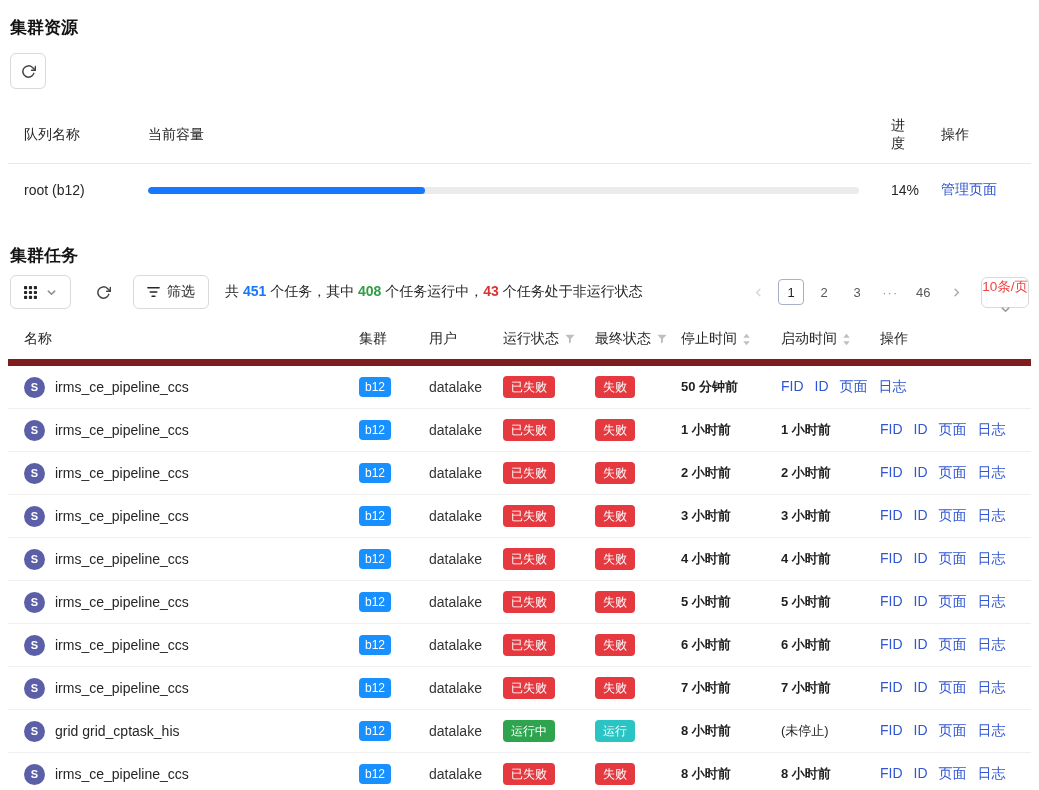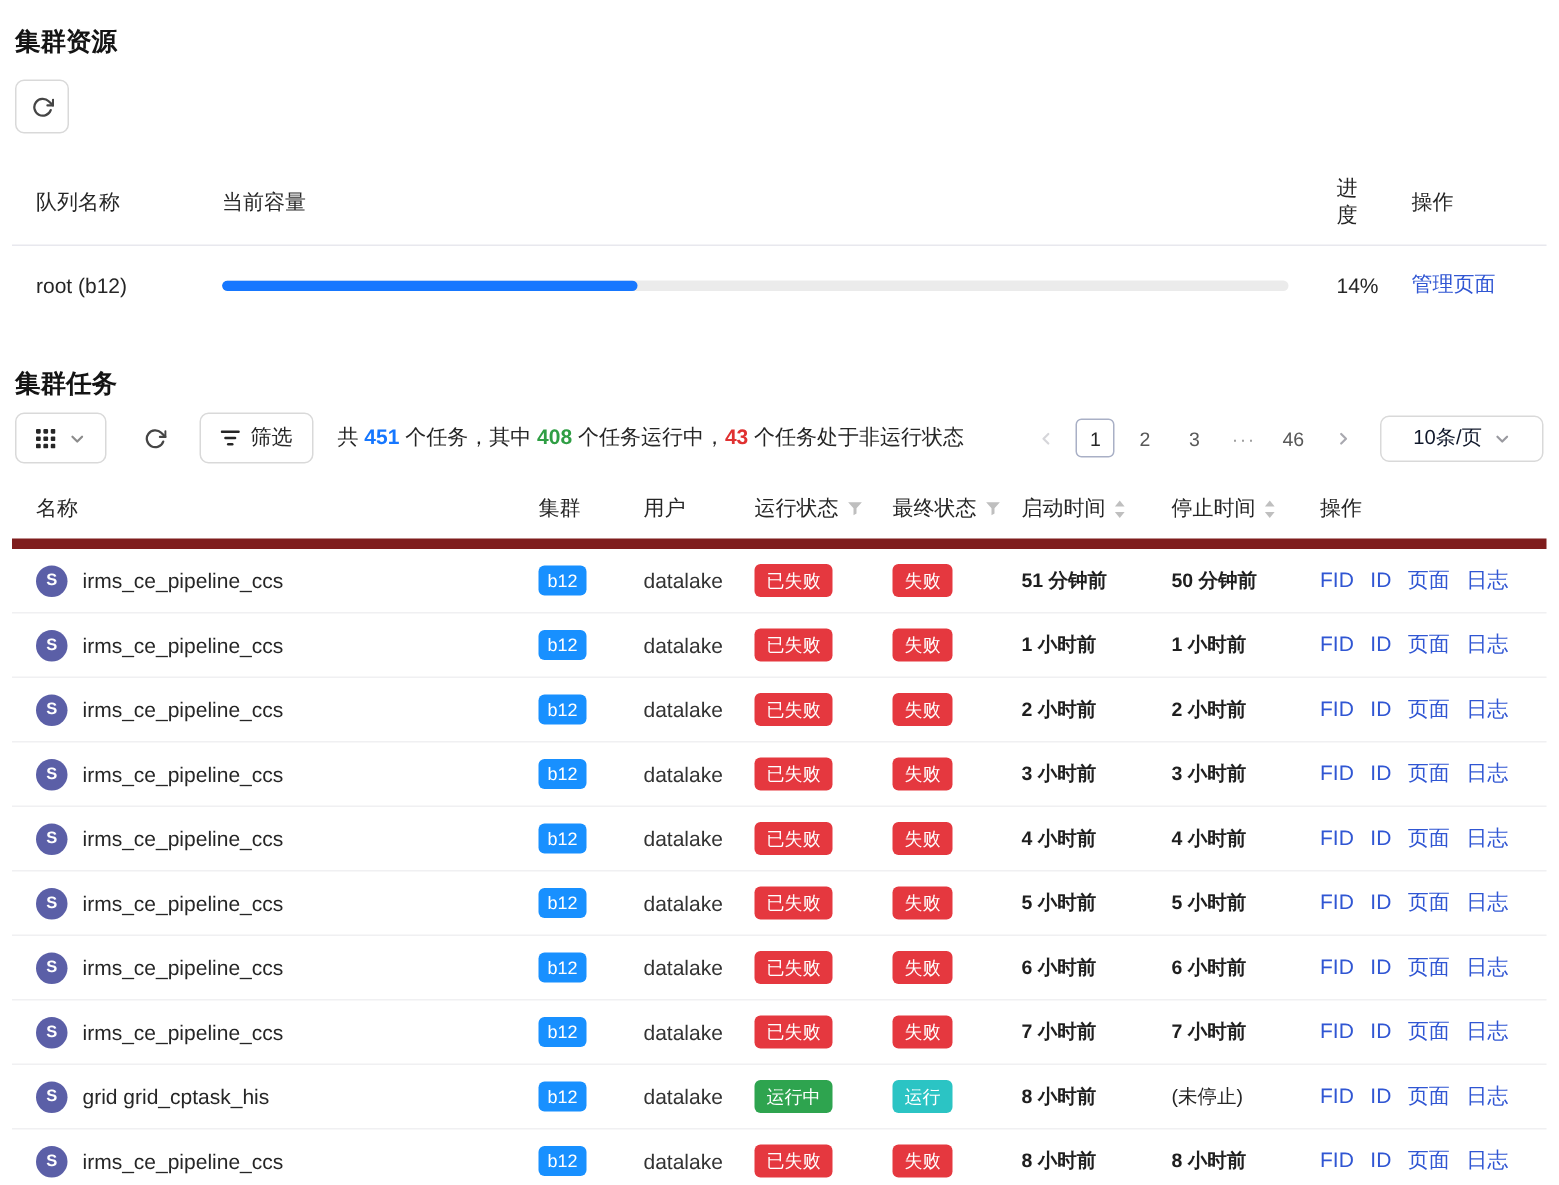--- a/index.html
+++ b/index.html
@@ -57,22 +57,22 @@
     min-width:26px; height:26px; border:none; background:none; border-radius:4px;
     display:inline-flex; align-items:center; justify-content:center;
     font-size:13px; color:#595959; cursor:pointer; font-family:inherit;
   }
   .pg.active { border:1px solid #a9b0c6; color:#262626; background:#fff; }
   .pg.ellipsis { color:#9a9a9a; letter-spacing:1px; }
   .pg-nav { color:#a9a9b0; }
   .pg-nav.disabled { color:#d6d6da; cursor:default; }
   .page-size {
     height:31px; border:1px solid #d9d9d9; border-radius:6px; background:#fff;
-    display:inline-flex; align-items:center; gap:8px; padding:0 21px;
-    font-size:13.5px; color:#0f172a; cursor:pointer; margin-left:5px;
+    display:inline-flex; align-items:center; gap:8px; padding:0 0;
+    font-size:13.5px; color:#ef4444; cursor:pointer; margin-left:5px;flex-direction:column;
   }
   .page-size .chev { color:#9a9aa0; display:inline-flex; }
 
   
   .task-grid { display:grid; grid-template-columns:335px 70px 74px 92px 86px 100px 99px 1fr; align-items:center; }
   .task-head { border-bottom:7px solid #7f1d1d; margin-top:10px; }
   .task-head .cell { padding:11px 16px; display:flex; align-items:center; gap:6px; white-space:nowrap; }
   .task-row { border-bottom:1px solid #f0f0f2; }
   .task-row .cell { padding:10px 16px; }
   .name-cell { display:flex; align-items:center; gap:10px; }
@@ -229,53 +229,52 @@
       </div>
       <div class="cell th">
         <span>最终状态</span>
         <span class="funnel">
             <svg viewBox="0 0 12 12" width="10" height="10" fill="currentColor">
               <path d="M0.5 1h11L7.2 5.8v4.1L4.8 11.3V5.8L0.5 1z"></path>
             </svg>
           </span>
       </div>
       <div class="cell th">
+        <span>停止时间</span>
+        <span class="sorter">
+            <svg viewBox="0 0 10 14" width="9" height="13" fill="#bfbfbf">
+              <path d="M5 0.5l3.6 4.5H1.4z"></path>
+              <path d="M5 13.5L1.4 9h7.2z"></path>
+            </svg>
+          </span>
+      </div>
+      <div class="cell th">
         <span>启动时间</span>
         <span class="sorter">
             <svg viewBox="0 0 10 14" width="9" height="13" fill="#bfbfbf">
               <path d="M5 0.5l3.6 4.5H1.4z"></path>
               <path d="M5 13.5L1.4 9h7.2z"></path>
             </svg>
           </span>
       </div>
       <div class="cell th">
-        <span>停止时间</span>
-        <span class="sorter">
-            <svg viewBox="0 0 10 14" width="9" height="13" fill="#bfbfbf">
-              <path d="M5 0.5l3.6 4.5H1.4z"></path>
-              <path d="M5 13.5L1.4 9h7.2z"></path>
-            </svg>
-          </span>
-      </div>
-      <div class="cell th">
           <span>操作</span>
         </div>
     </div>
 
     <div>
   <div class="task-grid task-row">
     <div class="cell name-cell">
       <span class="avatar">S</span>
       <span class="task-name">irms_ce_pipeline_ccs</span>
     </div>
     <div class="cell"><span class="badge badge-cluster">b12</span></div>
     <div class="cell user">datalake</div>
     <div class="cell"><span class="badge" style="background: rgb(229, 56, 63);">已失败</span></div>
     <div class="cell"><span class="badge" style="background: rgb(229, 56, 63);">失败</span></div>
-    <div class="cell time">51 分钟前</div>
     <div class="cell time">50 分钟前</div>
     <div class="cell actions">
             <a class="link">FID</a>
             <a class="link">ID</a>
             <a class="link">页面</a>
             <a class="link">日志</a>
           </div>
   </div>
 
   <div class="task-grid task-row">

